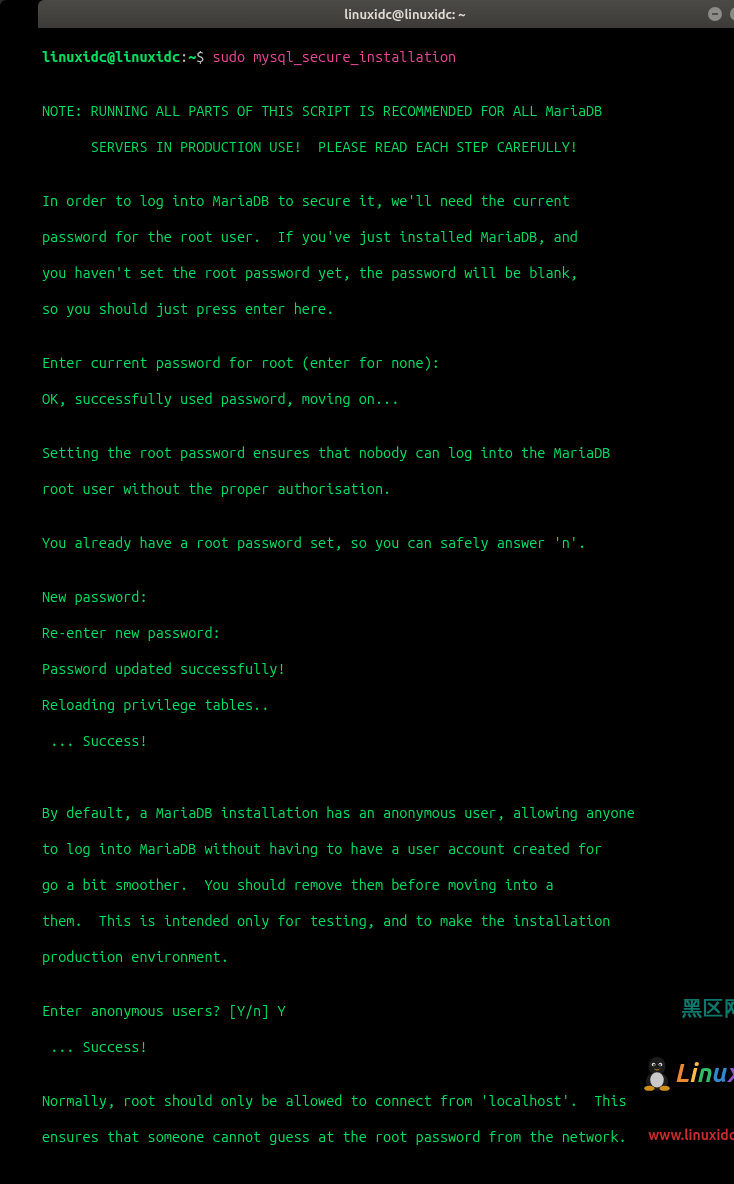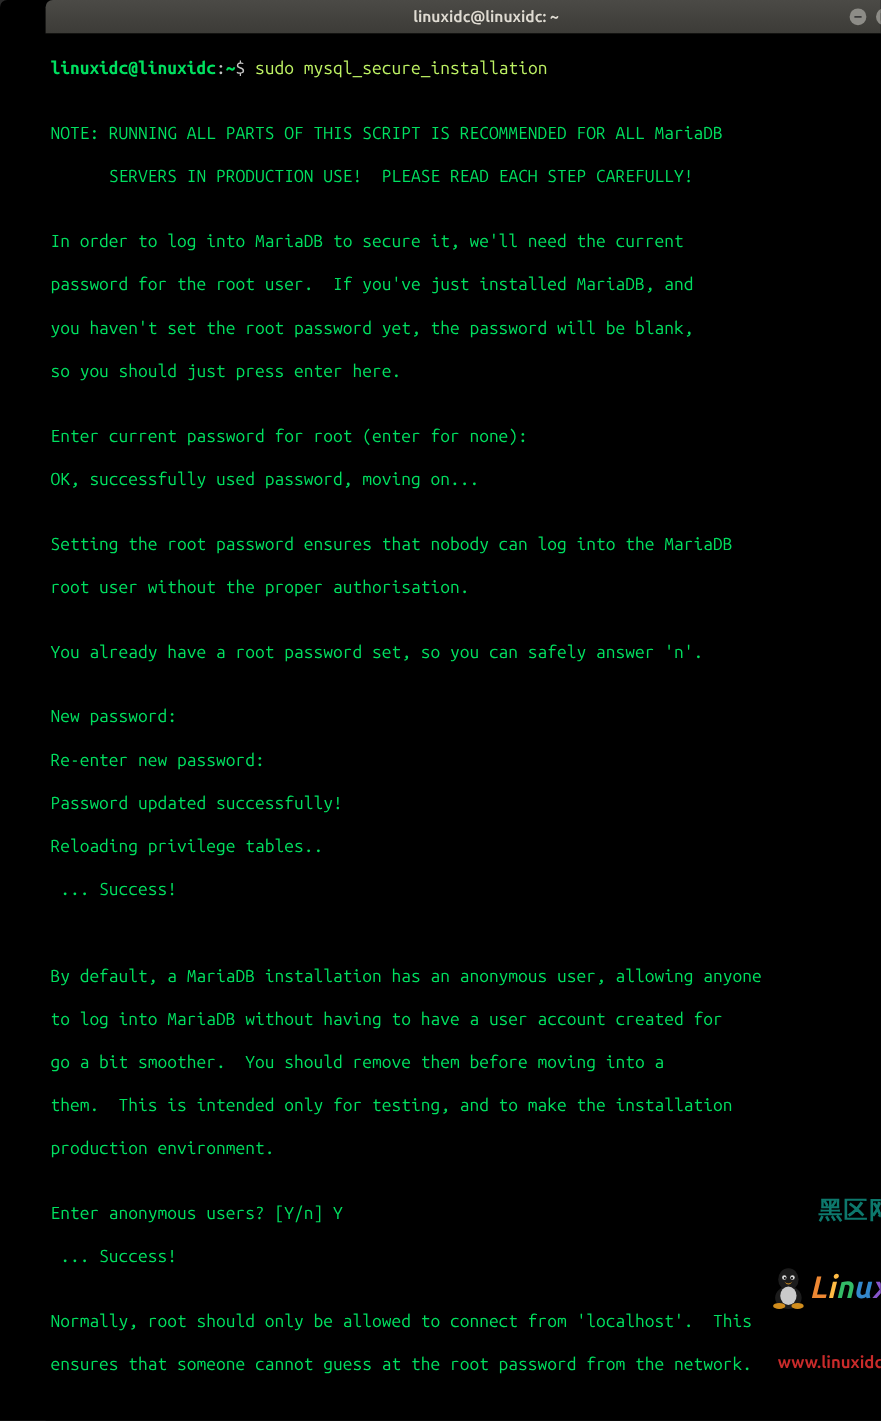--- a/index.html
+++ b/index.html
@@ -69,21 +69,21 @@
     line-height: 18px;
     white-space: pre-wrap;
     word-break: break-all;
     color: #00e060;
     overflow: hidden;
     position: relative;
   }
   .prompt-user { color: #00e060; font-weight: bold; }
   .prompt-path { color: #00e060; font-weight: bold; }
   .prompt-sep  { color: #c7c7c7; }
-  .prompt-cmd  { color: #bef264; }
+  .prompt-cmd  { color: #ec4899; }
   .out-line { display: block; }
   .watermark {
     position: absolute;
     right: 6px;
     bottom: 4px;
     font-family: "Ubuntu", sans-serif;
     text-align: right;
     pointer-events: none;
   }
   .wm-top {

